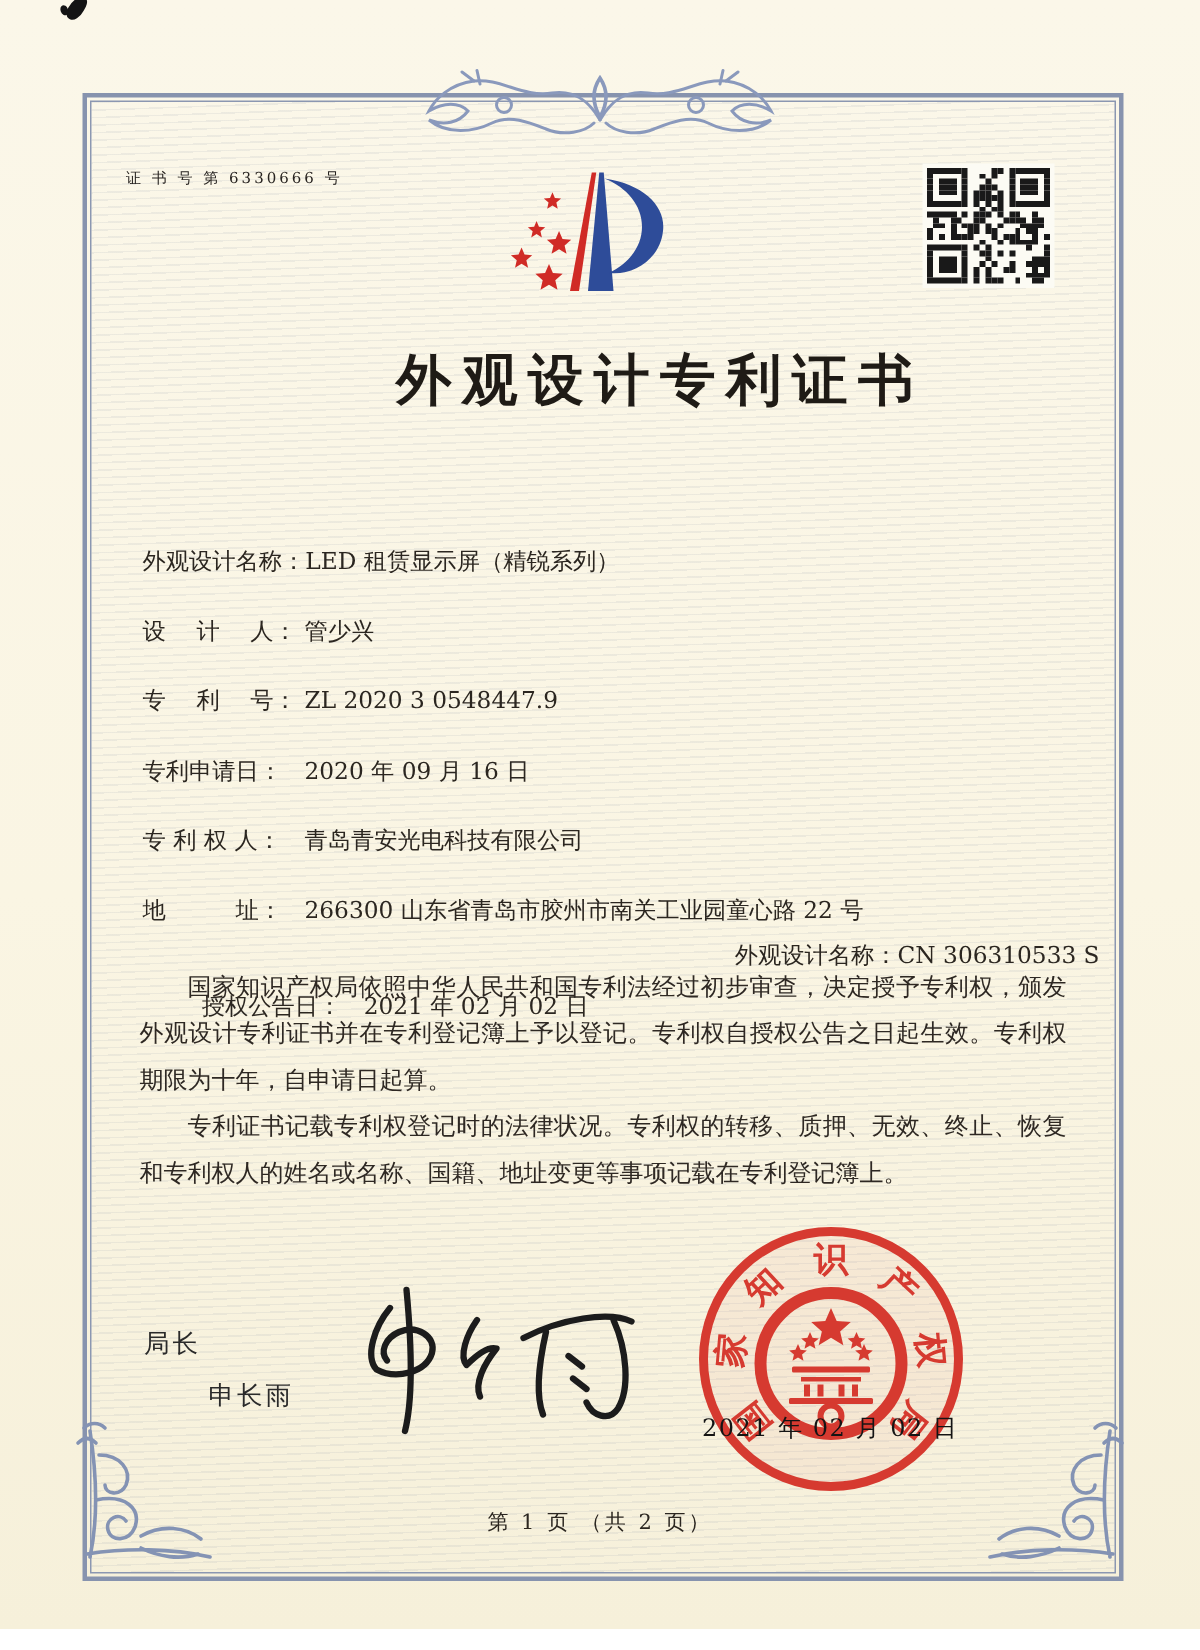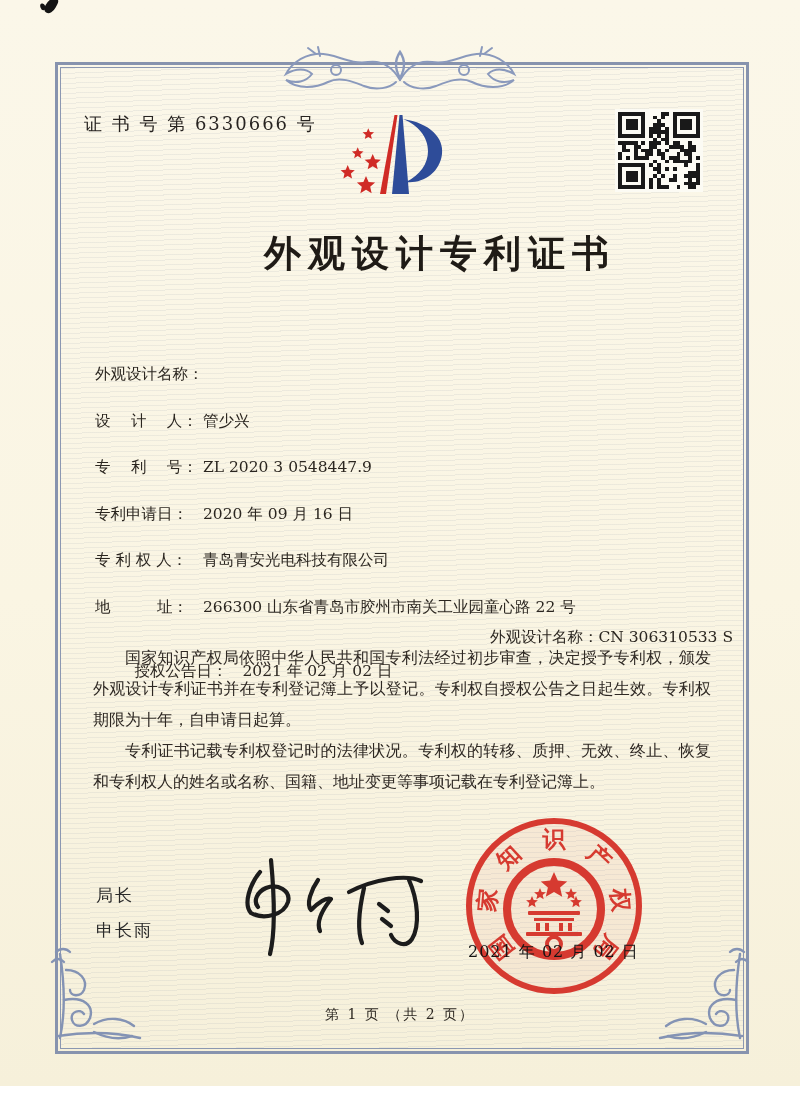--- a/index.html
+++ b/index.html
@@ -16,21 +16,21 @@
   
   .frame{position:absolute;left:55px;top:62px;width:688px;height:986px;border:3px solid #8793ae;}
   .frame-inner{position:absolute;inset:2px;border:1px solid #8b97b1;
     background:repeating-linear-gradient(178deg, rgba(140,150,168,0.13) 0 1px, rgba(0,0,0,0) 1px 5px);}
 
   .ornament-top{position:absolute;left:272px;top:38px;width:256px;height:64px;}
   .corner-orn{position:absolute;width:96px;height:100px;}
   .corner-orn.bl{left:50px;top:946px;}
   .corner-orn.br{left:654px;top:946px;transform:scaleX(-1);}
 
-  .cert-no{position:absolute;left:84px;top:112px;font-size:18px;letter-spacing:2px;color:#272320;}
+  .cert-no{position:absolute;left:84px;top:112px;font-size:10px;letter-spacing:2px;color:#272320;}
 
   .logo{position:absolute;left:326px;top:94px;width:158px;height:104px;}
 
   .qr{position:absolute;left:615px;top:109px;width:88px;height:83px;background:#fcfbf4;padding:3px;box-sizing:border-box;}
   .qr-grid{display:grid;grid-template-columns:repeat(21,1fr);grid-template-rows:repeat(21,1fr);width:100%;height:100%;}
   .qr-grid i{display:block;}
   .qr-grid i.d{background:#191919;}
 
   .title{position:absolute;left:0;top:229px;width:100%;text-align:center;
     font-size:37px;font-weight:700;letter-spacing:7px;color:#1f1b16;padding-left:40px;}
@@ -40,21 +40,21 @@
   .row .lbl{display:inline-block;min-width:108px;color:#2b2620;margin-top:34px;}
   .row .val{color:#2b2620;}
   .row.grant{margin-bottom:0;}
   .row.grant .pair2{margin-left:58px;}
 
   .paras{position:absolute;left:93px;top:642px;width:618px;font-size:16px;line-height:31px;text-align:justify;color:#2e2823;}
   .paras p{margin:0;text-indent:2em;}
 
   .signer{position:absolute;left:96px;top:884px;font-family:Liberation Mono, monospace;color:#2a2a2a;}
   .signer .t{font-size:17px;letter-spacing:2px;margin-bottom:12px;}
-  .signer .n{font-size:17px;letter-spacing:2px;}
+  .signer .n{font-size:17px;letter-spacing:2px;margin-left:43px;}
 
   .signature{position:absolute;left:212px;top:852px;width:238px;height:115px;}
 
   .seal{position:absolute;left:458px;top:810px;width:192px;height:192px;}
   .seal text{font-family:"DejaVu Serif","Liberation Serif",serif;font-weight:700;}
   .seal-date{position:absolute;left:468px;top:942px;width:180px;font-size:16px;color:#141414;letter-spacing:1px;white-space:pre;}
 
   .page-num{position:absolute;left:0;top:1006px;width:100%;text-align:center;font-size:14px;letter-spacing:2px;color:#2b2620;}
   .back-note{position:absolute;left:0;top:1056px;width:100%;text-align:left;font-size:12px;letter-spacing:2px;color:#2e2823;margin-top:41px;}
 </style>
@@ -560,20 +560,21 @@
         <i class="d"></i>
         <i class=""></i>
       </div>
   </div>
 
   <div class="title">外观设计专利证书</div>
 
   <div class="fields">
     <div class="row">
       <span class="lbl">外观设计名称：</span>
+      <span class="val">LED 租赁显示屏（精锐系列）</span>
     </div>
     <div class="row">
       <span class="lbl">设　 计 　人：</span>
       <span class="val">管少兴</span>
     </div>
     <div class="row">
       <span class="lbl">专　 利 　号：</span>
       <span class="val">ZL 2020 3 0548447.9</span>
     </div>
     <div class="row">

